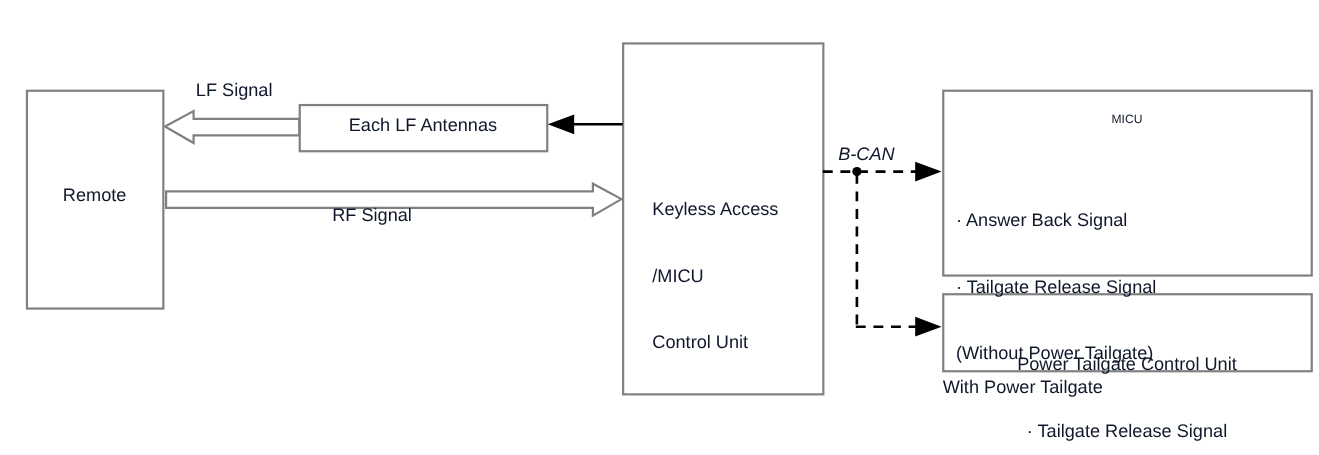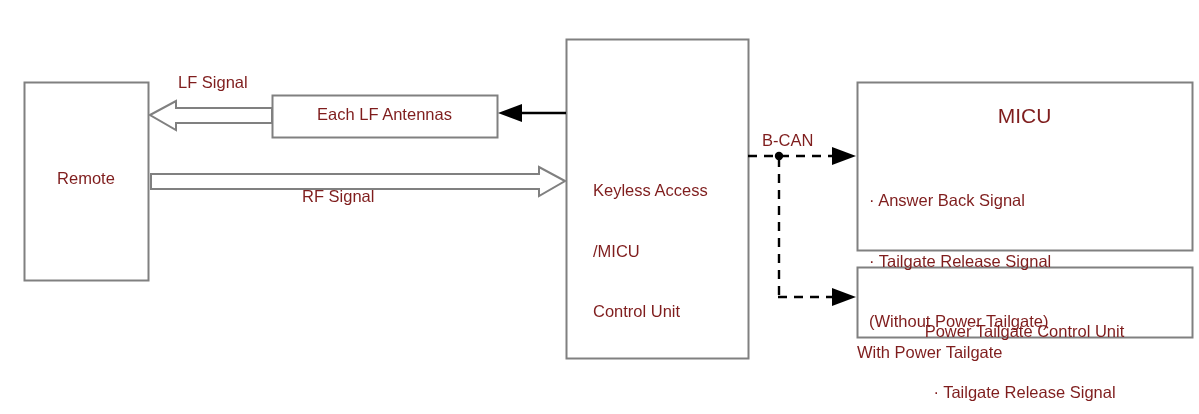--- a/index.html
+++ b/index.html
@@ -23,21 +23,21 @@
     position: absolute;
     left: 0;
     top: 0;
     width: 1199px;
     height: 414px;
   }
   .txt {
     position: absolute;
     white-space: pre;
     line-height: 1.22;
-    color: #7f1d1d;
+    color: #0f172a;
     font-family: "Liberation Sans", sans-serif;
   }
   .t-remote {
     left: 24px;
     top: 168px;
     width: 124px;
     text-align: center;
     font-size: 16.5px;
   }
   .t-lf-antennas {
@@ -60,27 +60,28 @@
   }
   .t-keyless {
     left: 593px;
     top: 140px;
     font-size: 16.5px;
   }
   .t-bcan {
     left: 762px;
     top: 130px;
     font-size: 16.5px;
+    font-style: italic;
   }
   .t-micu-title {
     left: 857px;
     top: 103px;
     width: 335px;
     text-align: center;
-    font-size: 21px;
+    font-size: 11px;
   }
   .t-micu-list {
     left: 869px;
     top: 150px;
     font-size: 16.5px;
   }
   .t-ptcu {
     left: 857px;
     top: 281px;
     width: 335px;

